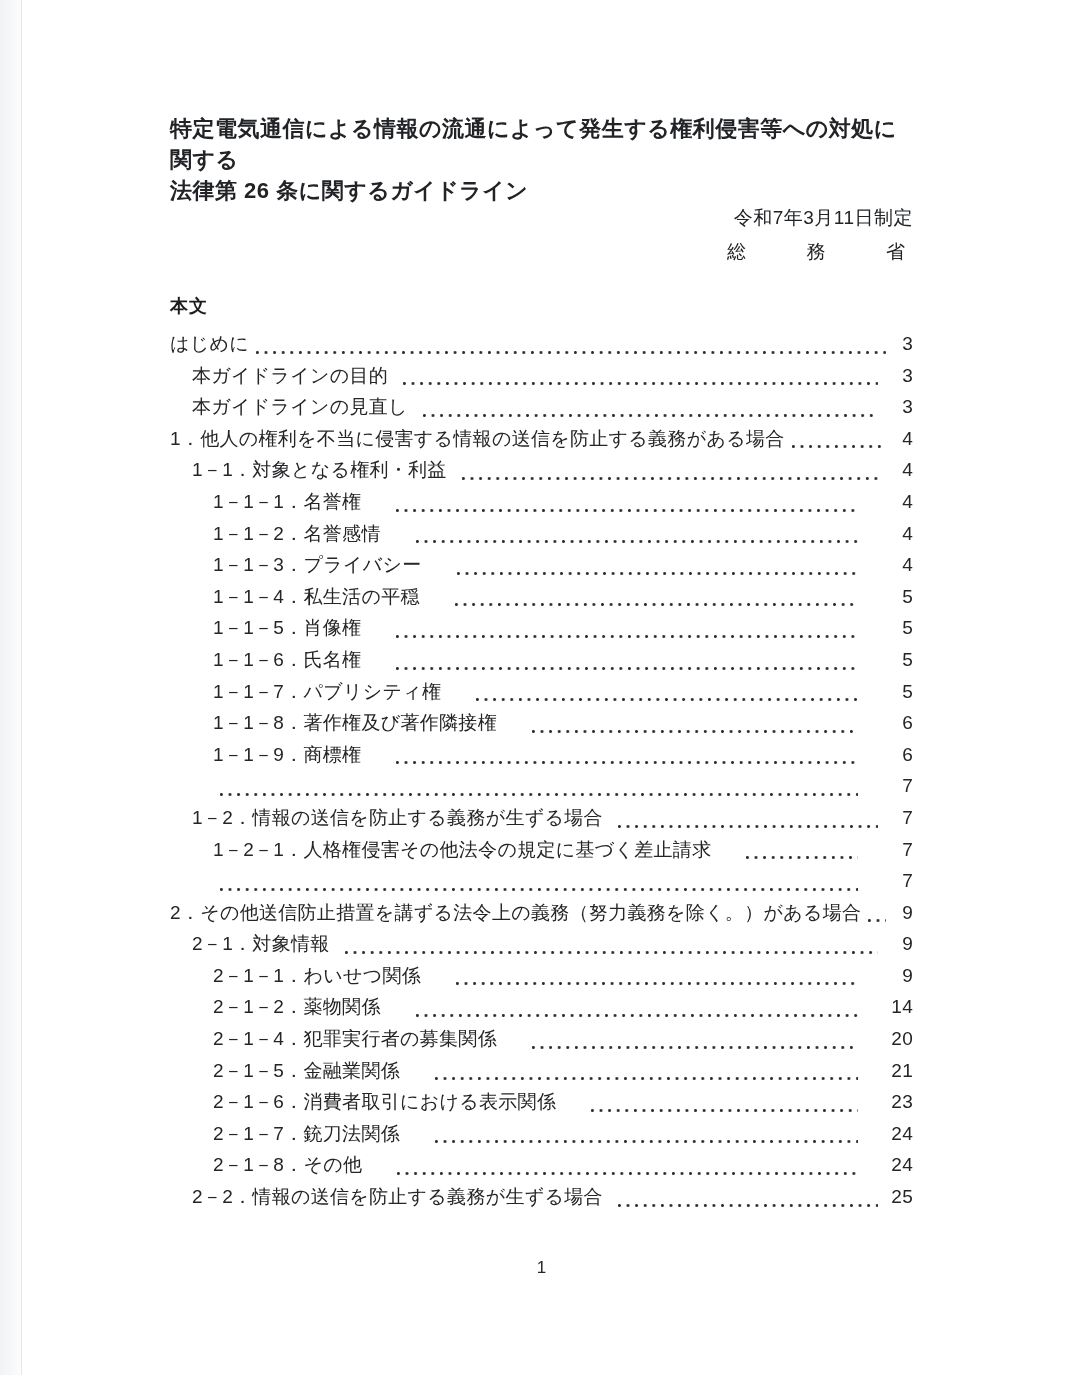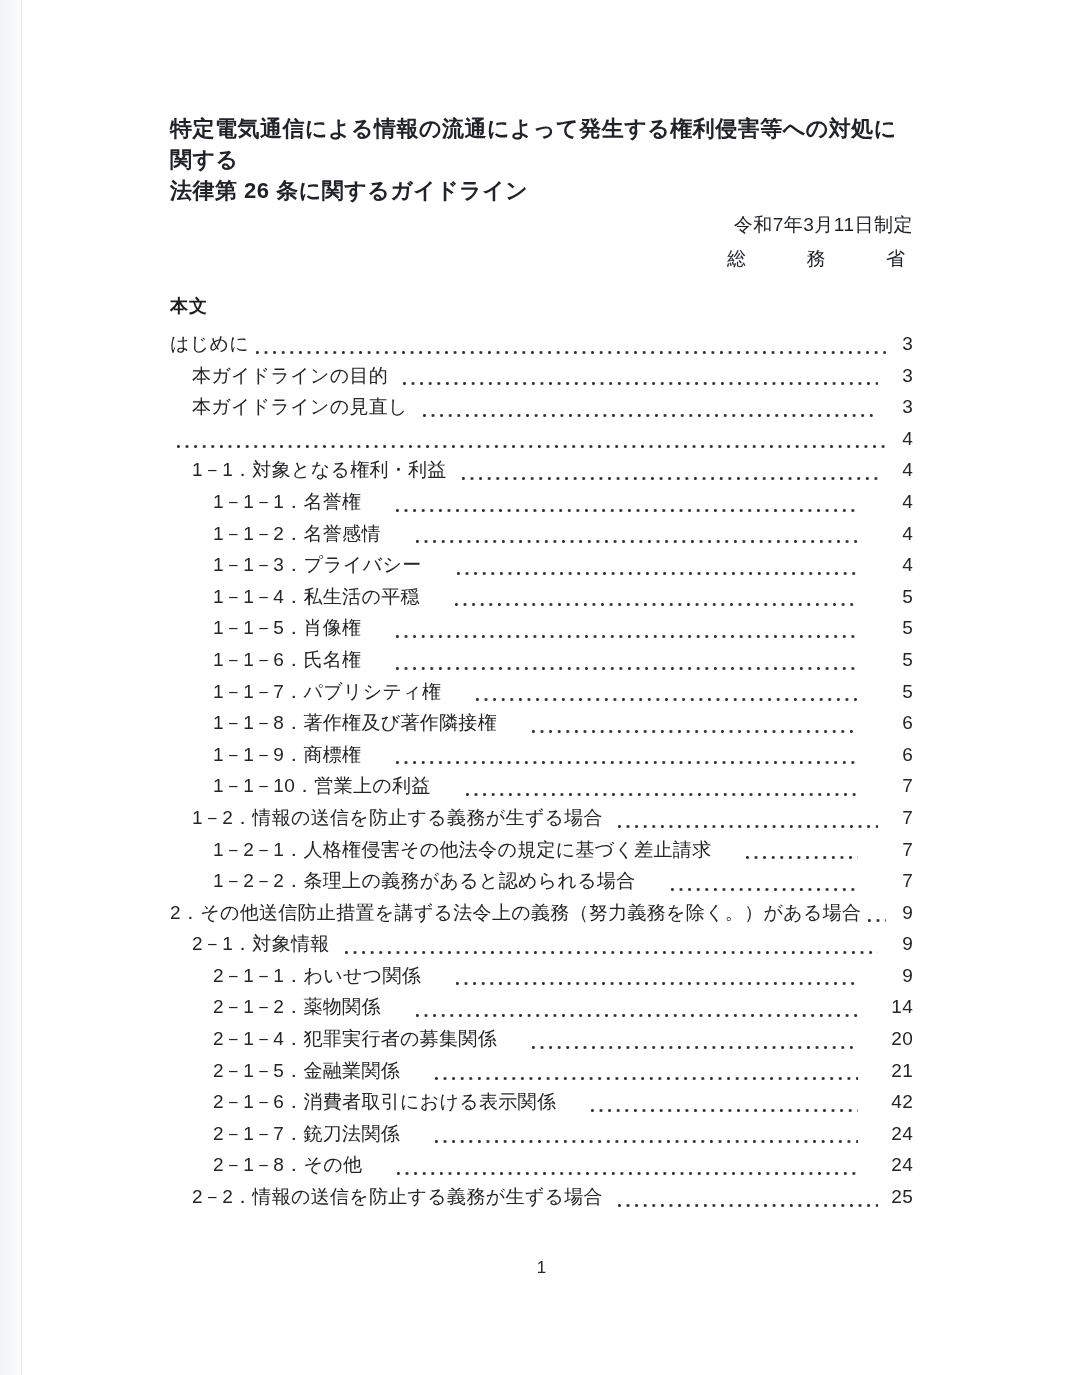--- a/index.html
+++ b/index.html
@@ -28,21 +28,21 @@
     left: 170px; top: 113px;
     width: 745px;
     font-size: 22px;
     font-weight: 700;
     line-height: 31px;
     letter-spacing: 0.5px;
     color: #212326;
   }
   .byline {
     position: absolute;
-    left: 713px; top: 212px;
+    left: 713px; top: 205px;
     width: 200px;
     color: #212326;
   }
   .byline .date {
     font-size: 19px;
     font-weight: 500;
     text-align: right;
     letter-spacing: 0.5px;
     white-space: nowrap;
   }
@@ -134,20 +134,21 @@
       <span class="toc-label">本ガイドラインの目的</span>
       <span class="dot-leader"></span>
       <span class="toc-page">3</span>
     </div>
       <div class="toc-row lv1">
       <span class="toc-label">本ガイドラインの見直し</span>
       <span class="dot-leader"></span>
       <span class="toc-page">3</span>
     </div>
       <div class="toc-row lv0">
+      <span class="toc-label">1．他人の権利を不当に侵害する情報の送信を防止する義務がある場合</span>
       <span class="dot-leader"></span>
       <span class="toc-page">4</span>
     </div>
       <div class="toc-row lv1">
       <span class="toc-label">1－1．対象となる権利・利益</span>
       <span class="dot-leader"></span>
       <span class="toc-page">4</span>
     </div>
       <div class="toc-row lv2">
       <span class="toc-label">1－1－1．名誉権</span>
@@ -188,36 +189,34 @@
       <span class="toc-label">1－1－8．著作権及び著作隣接権</span>
       <span class="dot-leader"></span>
       <span class="toc-page">6</span>
     </div>
       <div class="toc-row lv2">
       <span class="toc-label">1－1－9．商標権</span>
       <span class="dot-leader"></span>
       <span class="toc-page">6</span>
     </div>
       <div class="toc-row lv2">
-      <span class="toc-label">1－1－10．営業上の利益</span>
       <span class="dot-leader"></span>
       <span class="toc-page">7</span>
     </div>
       <div class="toc-row lv1">
       <span class="toc-label">1－2．情報の送信を防止する義務が生ずる場合</span>
       <span class="dot-leader"></span>
       <span class="toc-page">7</span>
     </div>
       <div class="toc-row lv2">
       <span class="toc-label">1－2－1．人格権侵害その他法令の規定に基づく差止請求</span>
       <span class="dot-leader"></span>
       <span class="toc-page">7</span>
     </div>
       <div class="toc-row lv2">
-      <span class="toc-label">1－2－2．条理上の義務があると認められる場合</span>
       <span class="dot-leader"></span>
       <span class="toc-page">7</span>
     </div>
       <div class="toc-row lv0">
       <span class="toc-label">2．その他送信防止措置を講ずる法令上の義務（努力義務を除く。）がある場合</span>
       <span class="dot-leader"></span>
       <span class="toc-page">9</span>
     </div>
       <div class="toc-row lv1">
       <span class="toc-label">2－1．対象情報 </span>
@@ -240,21 +239,21 @@
       <span class="toc-page">20</span>
     </div>
       <div class="toc-row lv2">
       <span class="toc-label">2－1－5．金融業関係</span>
       <span class="dot-leader"></span>
       <span class="toc-page">21</span>
     </div>
       <div class="toc-row lv2">
       <span class="toc-label">2－1－6．消費者取引における表示関係</span>
       <span class="dot-leader"></span>
-      <span class="toc-page">42</span>
+      <span class="toc-page">23</span>
     </div>
       <div class="toc-row lv2">
       <span class="toc-label">2－1－7．銃刀法関係</span>
       <span class="dot-leader"></span>
       <span class="toc-page">24</span>
     </div>
       <div class="toc-row lv2">
       <span class="toc-label">2－1－8．その他</span>
       <span class="dot-leader"></span>
       <span class="toc-page">24</span>

